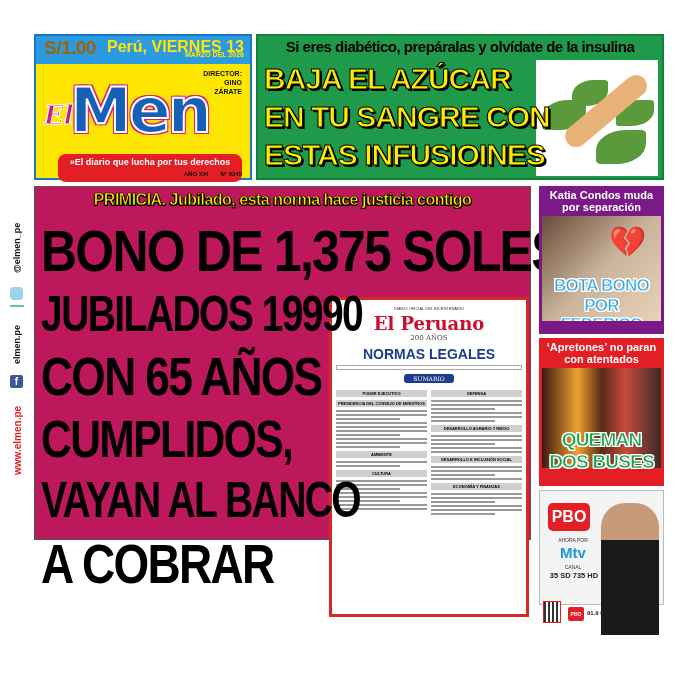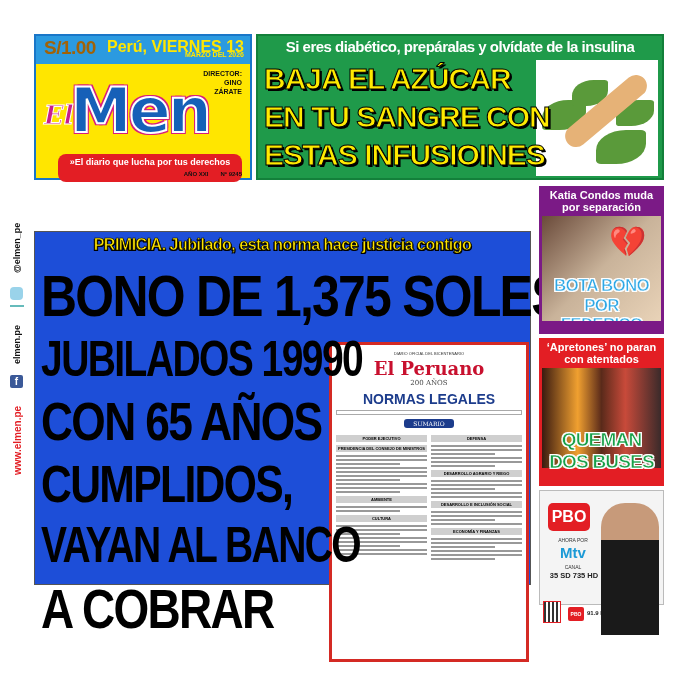--- a/index.html
+++ b/index.html
@@ -23,28 +23,28 @@
   .date2 { position: absolute; right: 6px; top: 15px; color: #ffe600; font-weight: bold; font-size: 7px; text-align: right; }
   .director { position: absolute; right: 8px; top: 33px; font-size: 7px; font-weight: bold; text-align: right; line-height: 9px; color: #111; }
   .logo-el { position: absolute; left: 8px; top: 64px; font-family: "DejaVu Serif", serif; font-style: italic; font-weight: bold; font-size: 26px; color: #c81e8c; -webkit-text-stroke: 1px #fff; }
   .logo-men { position: absolute; left: 34px; top: 44px; font-family: "DejaVu Sans", sans-serif; font-weight: 900; font-size: 62px; color: #1660b8; letter-spacing: -3px; -webkit-text-stroke: 2px #fff; text-shadow: 0 0 0 #d81e7c, 2px 2px 0 #d81e7c, -2px -2px 0 #d81e7c, 2px -2px 0 #d81e7c, -2px 2px 0 #d81e7c; line-height: 62px; }
   .slogan { position: absolute; left: 22px; top: 118px; width: 184px; height: 28px; background: #e31e24; border-radius: 8px; color: #fff; font-size: 9px; font-weight: bold; text-align: center; line-height: 16px; }
   .issue { position: absolute; right: 8px; top: 135px; font-size: 6px; font-weight: bold; color: #111; }
   .issue span { margin-left: 12px; }
 
   
   .teaser { position: absolute; left: 256px; top: 34px; width: 408px; height: 146px; background: #1f9a4a; border: 2px solid #13803a; }
-  .teaser .kicker { position: absolute; left: 0; top: 2px; width: 100%; text-align: center; color: #ffffff; font-weight: bold; font-size: 15px; letter-spacing: -0.5px; }
+  .teaser .kicker { position: absolute; left: 0; top: 2px; width: 100%; text-align: center; color: #000000; font-weight: bold; font-size: 15px; letter-spacing: -0.5px; }
   .teaser .img { position: absolute; right: 4px; top: 24px; width: 122px; height: 116px; background: #ffffff; }
   .leaf { position: absolute; background: #5a9a3a; border-radius: 60% 10% 60% 10%; }
   .root { position: absolute; background: #e6b277; border-radius: 40px; transform: rotate(-40deg); }
   .teaser .hl { position: absolute; left: 6px; width: 300px; color: #ffea00; font-weight: 900; font-size: 30px; line-height: 34px; letter-spacing: -1px; -webkit-text-stroke: 1px #000; text-shadow: 2px 2px 0 #000; white-space: nowrap; }
 
   
-  .main { position: absolute; left: 34px; top: 186px; width: 497px; height: 354px; border: 1px solid #555; background: #1d4ed8; margin-top: 45px; }
+  .main { position: absolute; left: 34px; top: 186px; width: 497px; height: 354px; border: 1px solid #555; background: #be185d; }
   .main .kicker { position: absolute; left: 0; top: 4px; width: 100%; text-align: center; color: #ffe600; font-weight: bold; font-size: 16px; -webkit-text-stroke: 0.6px #000; text-shadow: 1px 1px 0 #000, -1px 1px 0 #000; letter-spacing: -0.5px; }
   .main .big { position: absolute; left: 6px; color: #000; font-family: "Liberation Sans", sans-serif; font-weight: 900; letter-spacing: -2px; white-space: nowrap; transform-origin: left top; }
   .doc { position: absolute; left: 294px; top: 110px; width: 200px; height: 320px; border: 3px solid #d42a24; background: #fff; overflow: hidden; }
   .doc .small { font-size: 4px; color: #333; text-align: center; }
   .doc .peruano { font-family: "DejaVu Serif", serif; color: #c8102e; font-weight: bold; font-size: 18px; text-align: center; margin-top: 2px; }
   .doc .anos { font-family: "DejaVu Serif", serif; font-size: 7px; color: #444; text-align: center; }
   .doc .normas { font-weight: 900; color: #1c3c8c; font-size: 14px; text-align: center; margin-top: 4px; }
   .doc .bar { height: 5px; margin: 3px 4px; border: 1px solid #aaa; }
   .doc .sumario { width: 50px; margin: 4px auto; background: #1c3c8c; color: #fff; font-family: "DejaVu Serif", serif; font-size: 6px; text-align: center; border-radius: 3px; padding: 1px 0; }
   .doc .cols { display: flex; gap: 4px; padding: 0 4px; }

